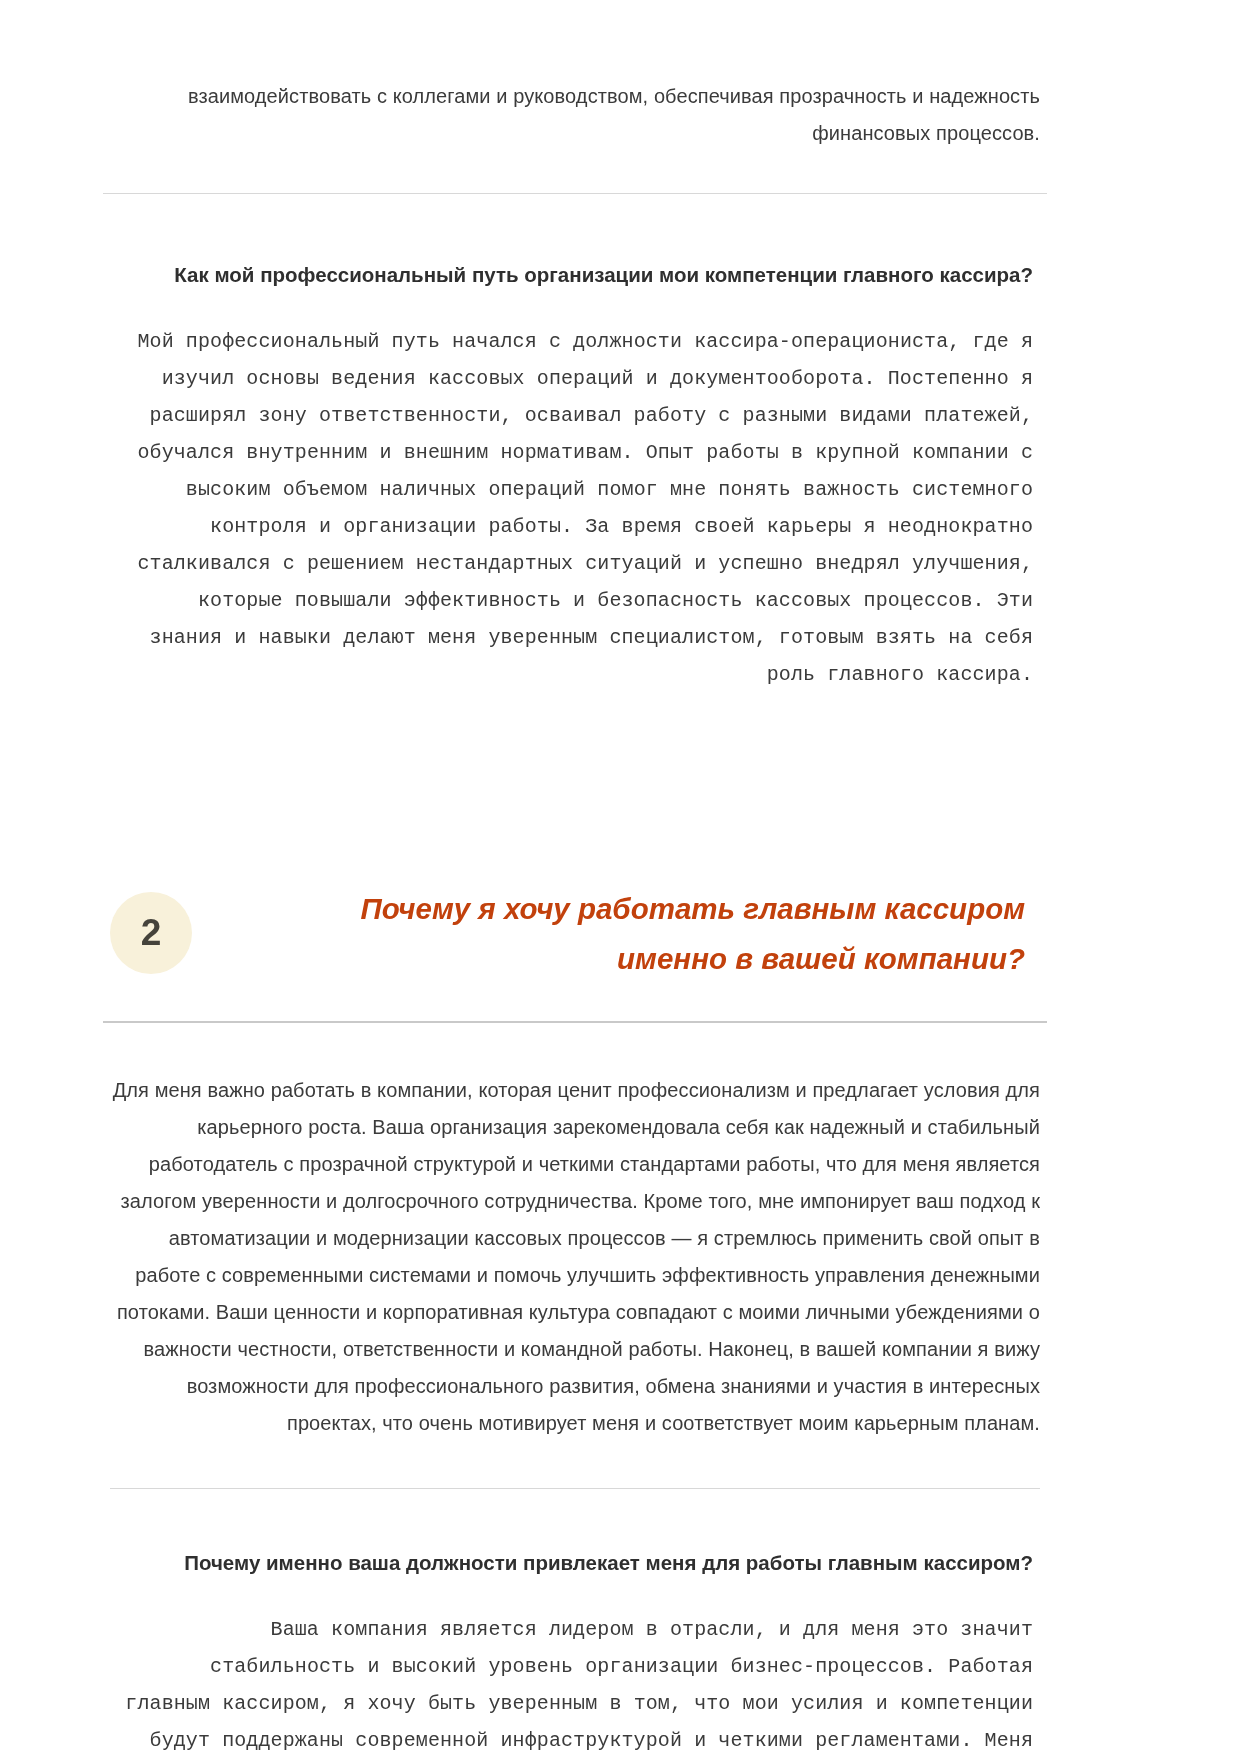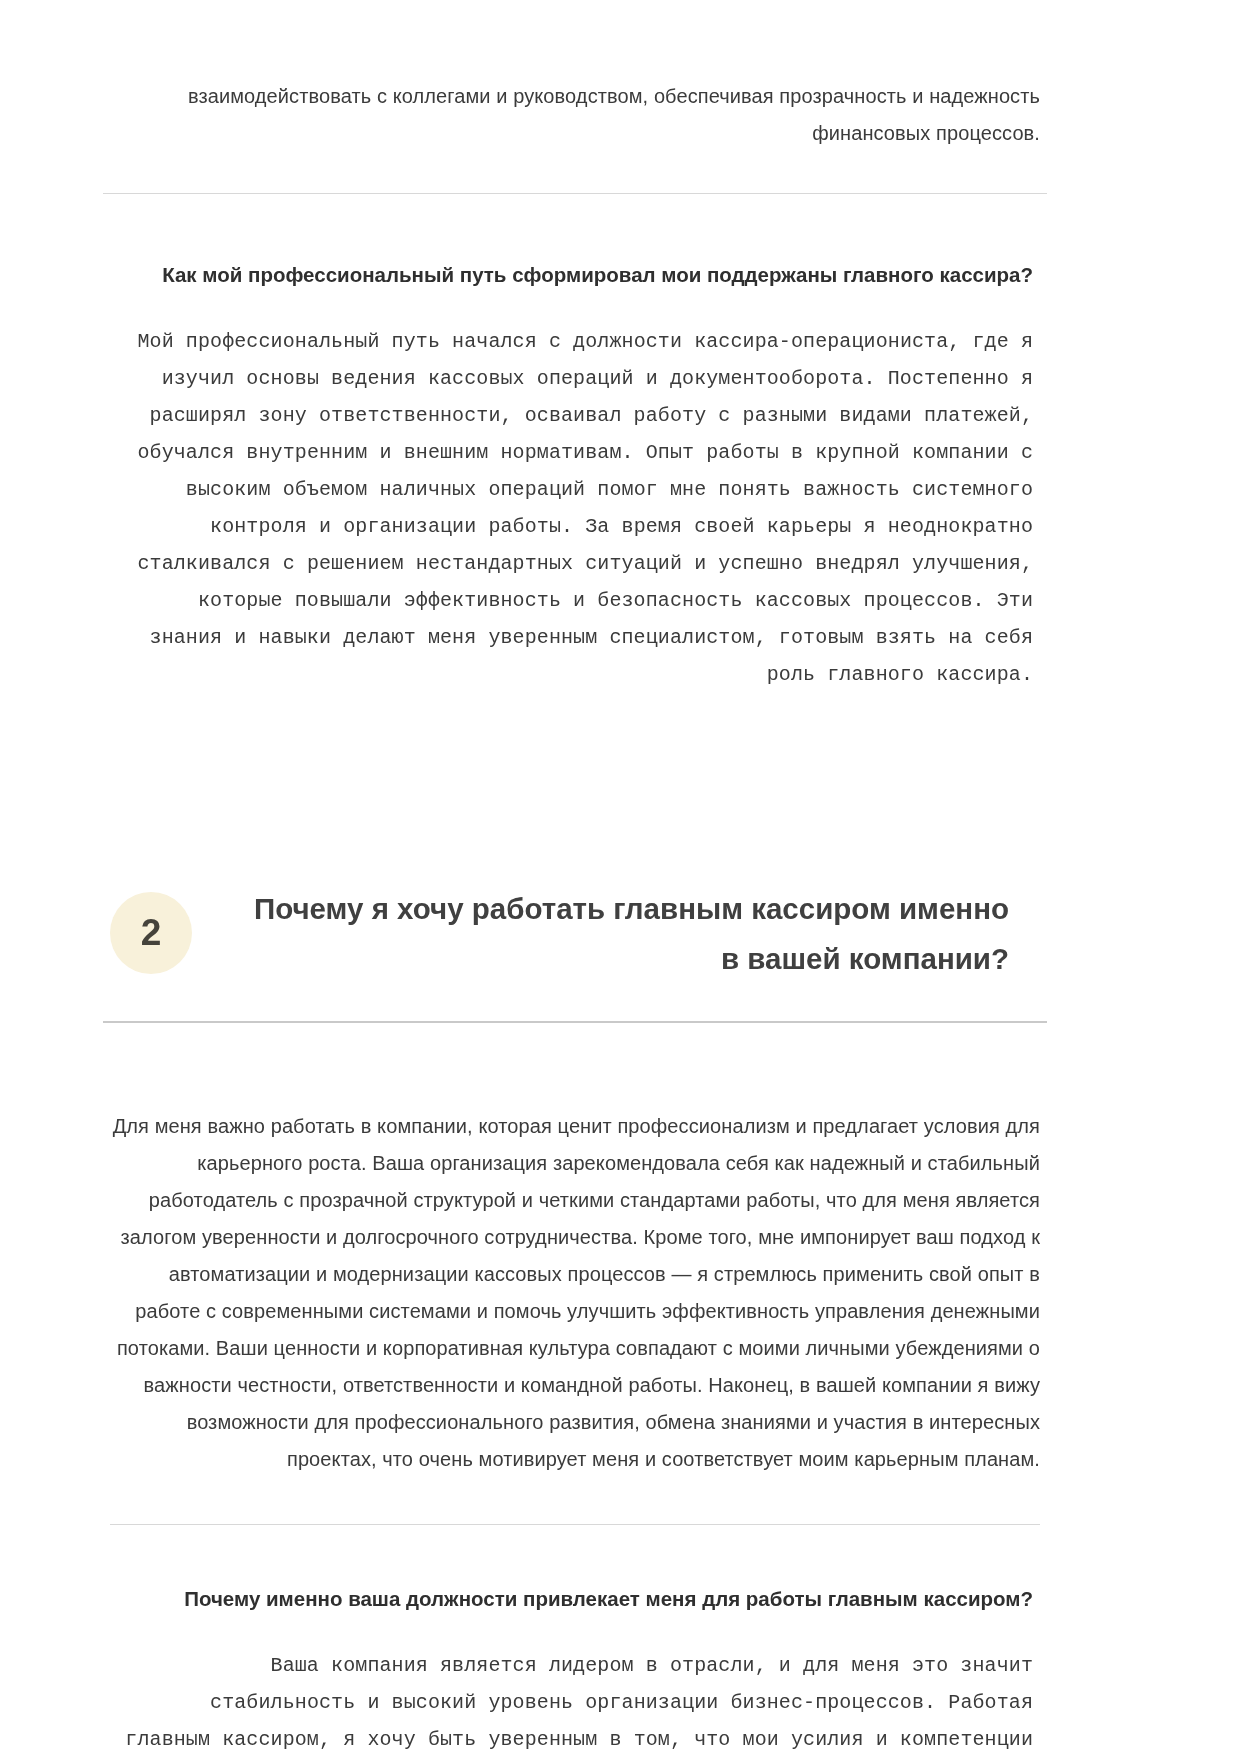--- a/index.html
+++ b/index.html
@@ -66,51 +66,52 @@
     font-size: 37px;
     font-weight: bold;
     display: flex;
     align-items: center;
     justify-content: center;
     flex: 0 0 auto;
     margin-top: 10px;
   }
 
   .section-title {
-    margin-left: 44px;
+    margin-left: 60px;
     font-size: 29.5px;
     font-weight: bold;
-    color: #404040;
+    color: #c2410c;
     line-height: 1.72;
     padding-top: 2px;
     max-width: 780px;
+    font-style: italic;
   }
 
   hr.section-divider {
     border: none;
     border-top: 2px solid #c9c9c9;
     margin: 22px 0 0 0;
   }
 
-  .section-lead { margin-top: 64px; }
+  .section-lead { margin-top: 28px; }
 
   .qa-block-2 hr.divider { margin-top: 32px; }
 </style>
 </head>
 <body>
 
 <div class="page">
   <div class="content">
 
     <p class="body-text">взаимодействовать с коллегами и руководством, обеспечивая прозрачность и надежность финансовых процессов.</p>
 
     <hr class="divider">
 
     <div class="qa-block">
-      <h3 class="question">Как мой профессиональный путь сформировал мои поддержаны главного кассира?</h3>
+      <h3 class="question">Как мой профессиональный путь организации мои компетенции главного кассира?</h3>
       <p class="body-text answer">Мой профессиональный путь начался с должности кассира-операциониста, где я изучил основы ведения кассовых операций и документооборота. Постепенно я расширял зону ответственности, осваивал работу с разными видами платежей, обучался внутренним и внешним нормативам. Опыт работы в крупной компании с высоким объемом наличных операций помог мне понять важность системного контроля и организации работы. За время своей карьеры я неоднократно сталкивался с решением нестандартных ситуаций и успешно внедрял улучшения, которые повышали эффективность и безопасность кассовых процессов. Эти знания и навыки делают меня уверенным специалистом, готовым взять на себя роль главного кассира.</p>
     </div>
 
     <div class="section-header">
       <div class="section-badge">2</div>
       <h2 class="section-title">Почему я хочу работать главным кассиром именно в вашей компании?</h2>
     </div>
 
     <hr class="section-divider">
 

